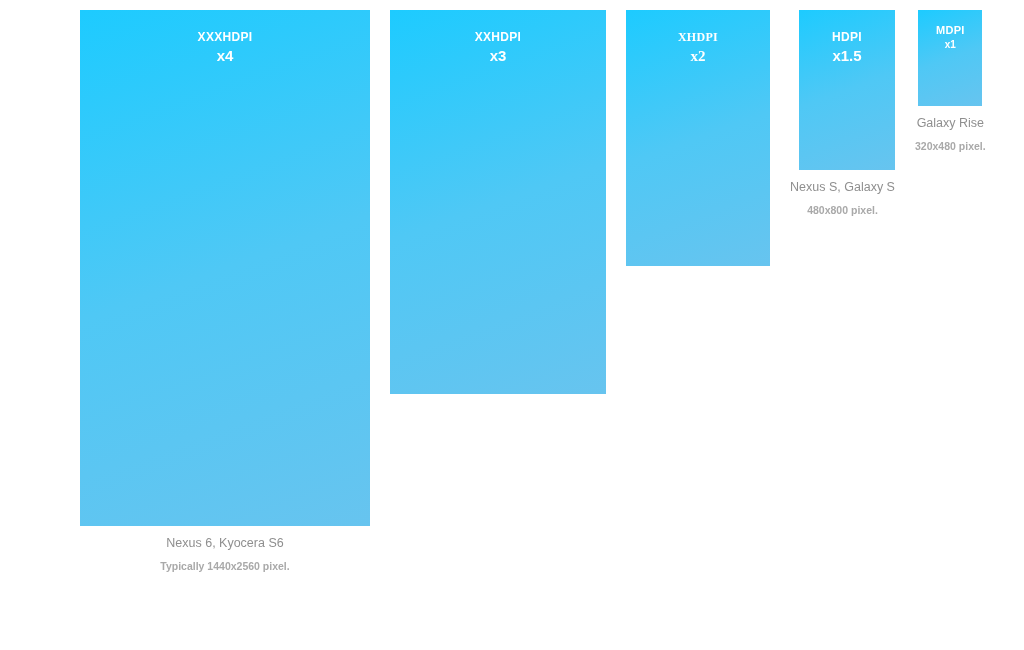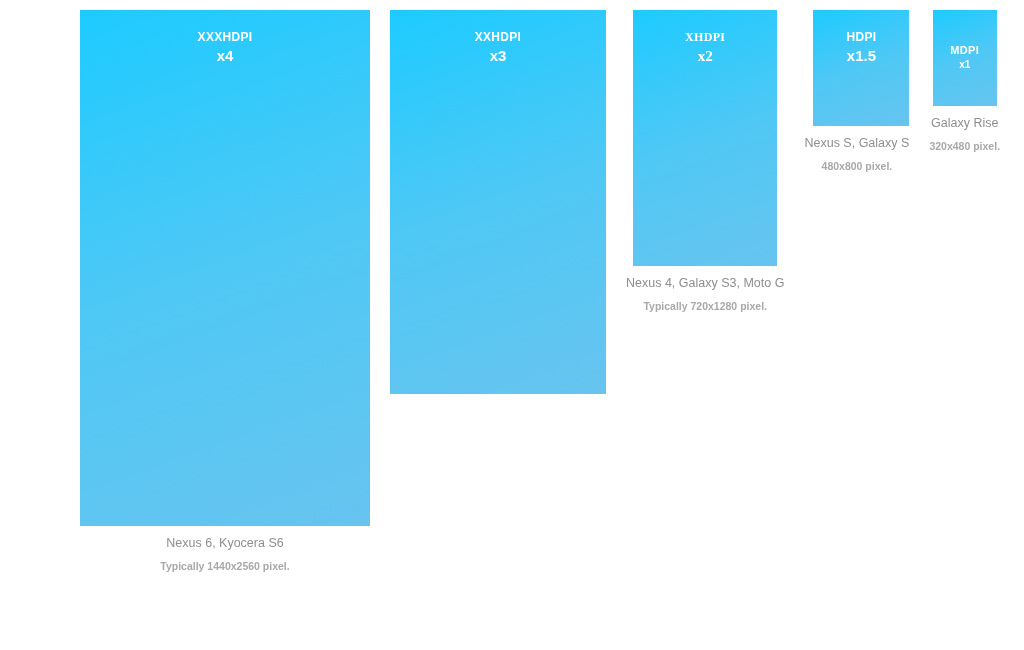--- a/index.html
+++ b/index.html
@@ -53,22 +53,22 @@
     .caption .resolution {
       color: #a9a9a9;
       font-size: 10.5px;
       margin-top: 10px;
       font-weight: bold;
     }
     
     .box-xxxhdpi { width: 290px; height: 516px; }
     .box-xxhdpi  { width: 216px; height: 384px; }
     .box-xhdpi   { width: 144px; height: 256px; font-family: Liberation Serif, serif; }
-    .box-hdpi    { width: 96px;  height: 116px; margin-left: 9px; }
-    .box-mdpi    { width: 64px;  height: 96px;  padding-top: 34px; }
+    .box-hdpi    { width: 96px;  height: 160px; margin-left: 9px; }
+    .box-mdpi    { width: 64px;  height: 96px;  padding-top: 14px; }
     .box-mdpi .label { font-size: 11px; }
     .box-mdpi .mult { font-size: 10px; }
   </style>
 </head>
 <body>
 
 <div class="container">
 
   <div class="density-item">
     <div class="box box-xxxhdpi">
@@ -86,24 +86,20 @@
       <div class="label">XXHDPI</div>
       <div class="mult">x3</div>
     </div>
   </div>
 
   <div class="density-item">
     <div class="box box-xhdpi">
       <div class="label">XHDPI</div>
       <div class="mult">x2</div>
     </div>
-    <div class="caption">
-      <div class="devices">Nexus 4, Galaxy S3, Moto G</div>
-      <div class="resolution">Typically 720x1280 pixel.</div>
-    </div>
   </div>
 
   <div class="density-item">
     <div class="box box-hdpi">
       <div class="label">HDPI</div>
       <div class="mult">x1.5</div>
     </div>
     <div class="caption">
       <div class="devices">Nexus S, Galaxy S</div>
       <div class="resolution">480x800 pixel.</div>

